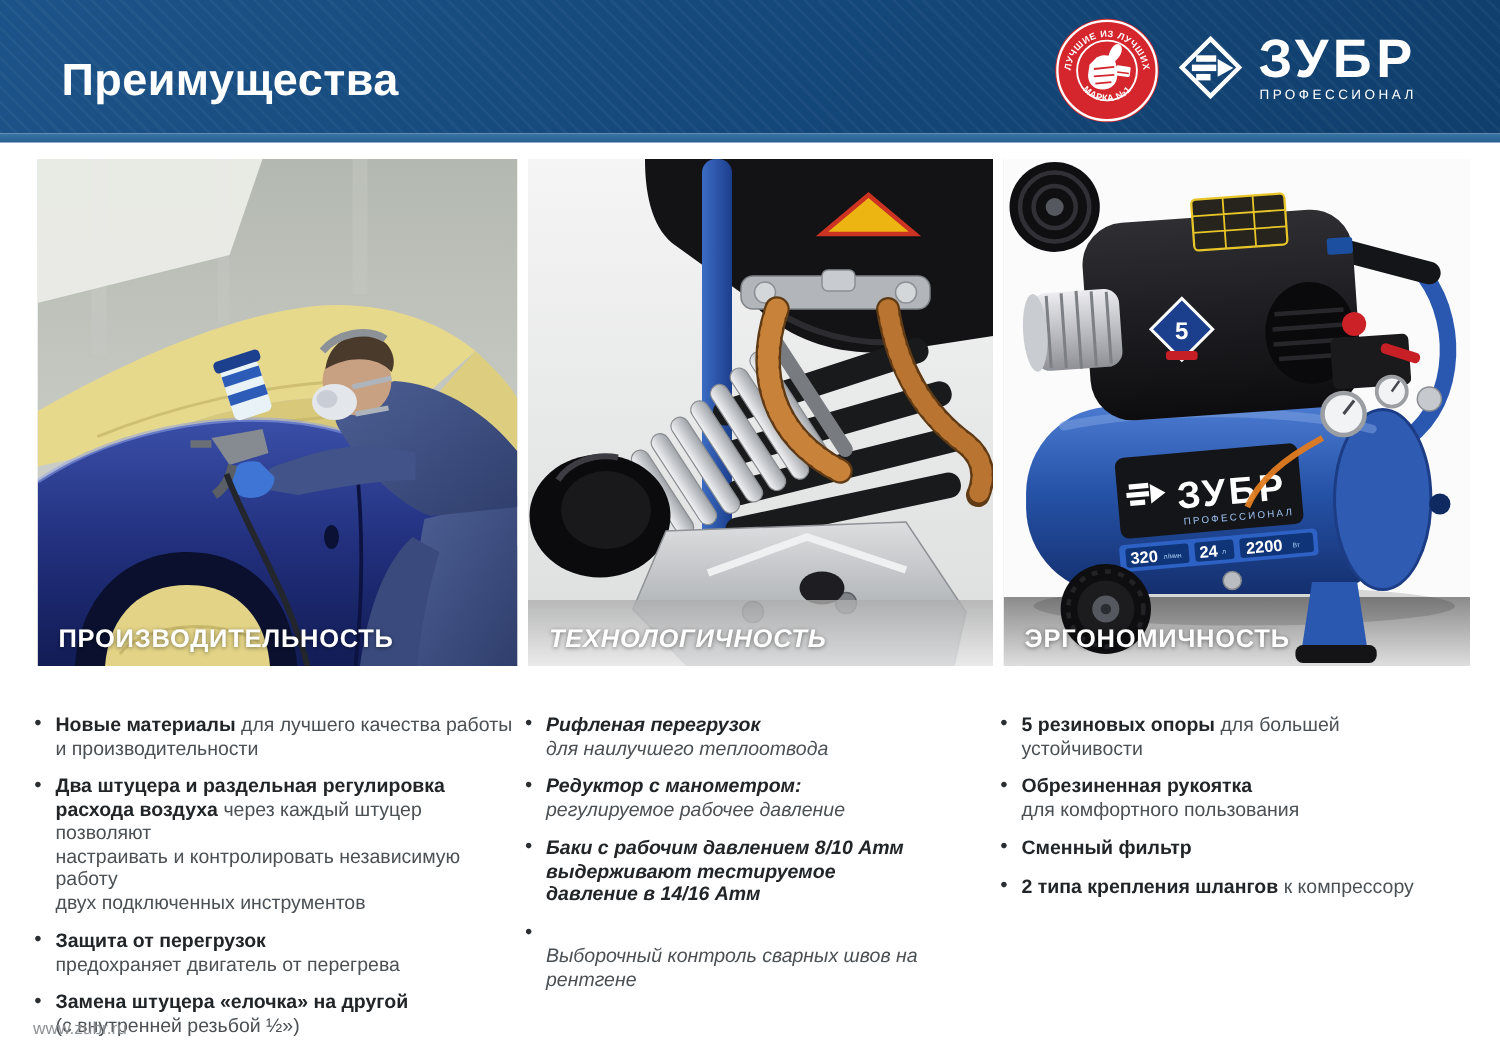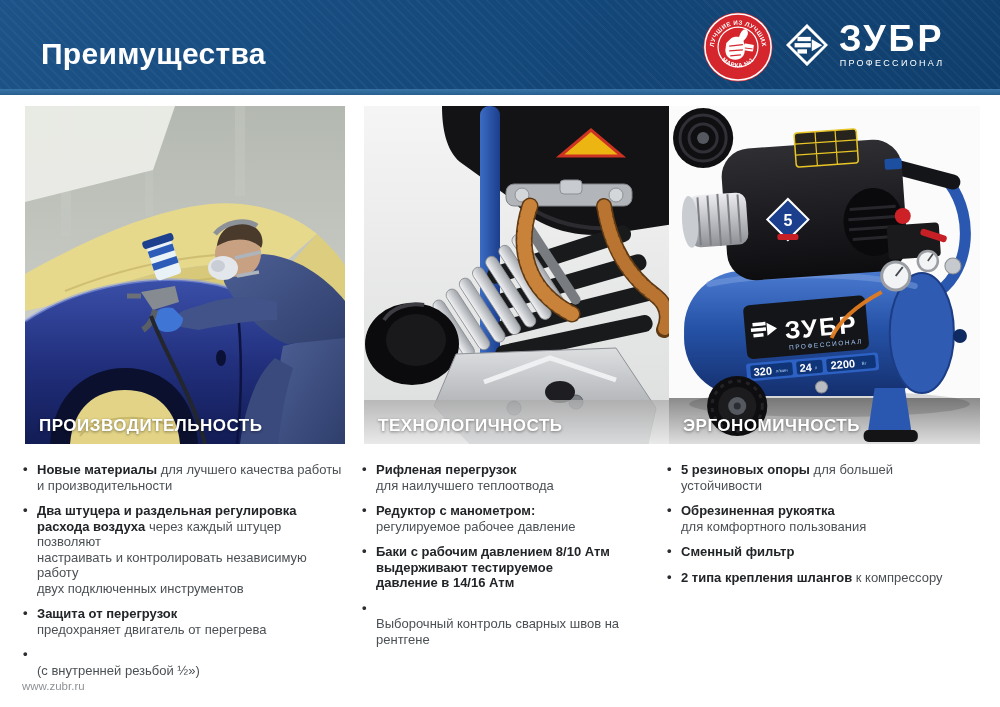--- a/index.html
+++ b/index.html
@@ -25,30 +25,30 @@
     font-size:30px;font-weight:700;color:#ffffff;letter-spacing:.3px;z-index:2;
   }
   .badge{position:absolute;left:702px;top:11px;z-index:2;}
   .logo{position:absolute;left:786px;top:22px;display:flex;align-items:center;gap:11px;z-index:2;}
   .logo-text{display:flex;flex-direction:column;align-items:flex-end;}
   .logo-name{font-size:36px;line-height:34px;font-weight:800;color:#fff;letter-spacing:3px;}
   .logo-sub{font-size:9px;color:#fff;letter-spacing:2.3px;margin-top:2px;}
   
   .col{position:absolute;top:106px;}
   .col-1{left:25px;width:320px;}
-  .col-2{left:364px;width:310px;}
+  .col-2{left:352px;width:310px;font-style:italic;}
   .col-3{left:669px;width:311px;}
   .img-box{position:relative;width:100%;height:338px;overflow:hidden;background:#e8e9e7;}
   .img-box svg{display:block;}
   .banner{
     position:absolute;left:14px;bottom:8px;
     font-size:17px;font-weight:800;color:#ffffff;letter-spacing:.5px;
     text-shadow:0 1px 3px rgba(0,0,0,.45);
   }
-  .bullets{list-style:none;margin:18px 0 0 -3px;padding:0;}
+  .bullets{list-style:none;margin:31px 0 0 -3px;padding:0;}
   .bullets li{
     position:relative;padding-left:15px;margin-bottom:10px;
     font-size:13px;line-height:15.5px;color:#4b5054;white-space:pre-line;
   }
   .bullets li::before{content:"\2022";position:absolute;left:1px;top:-1px;color:#2b2e31;font-weight:700;}
   .b{font-weight:700;color:#222528;}
   
   .site-url{position:absolute;left:22px;top:680px;font-size:11.5px;color:#8e9296;}
 </style>
 </head>
@@ -159,21 +159,21 @@
   </div>
   <ul class="bullets">
     <li><span class="b">Новые материалы</span><span> для лучшего качества работы
 и производительности</span></li>
     <li><span class="b">Два штуцера и раздельная регулировка
 расхода воздуха</span><span> через каждый штуцер позволяют
 настраивать и контролировать независимую работу
 двух подключенных инструментов</span></li>
     <li><span class="b">Защита от перегрузок</span><span>
 предохраняет двигатель от перегрева</span></li>
-    <li><span>
+    <li><span class="b">Замена штуцера «елочка» на другой</span><span>
 (с внутренней резьбой ½»)</span></li>
   </ul>
 </div>
 
 <div class="col col-2">
   <div class="img-box">
     <svg width="310" height="338" viewBox="0 0 310 338">
       <defs>
         <linearGradient id="bg2" x1="0" y1="0" x2="0" y2="1">
           <stop offset="0" stop-color="#f4f5f4"></stop>

